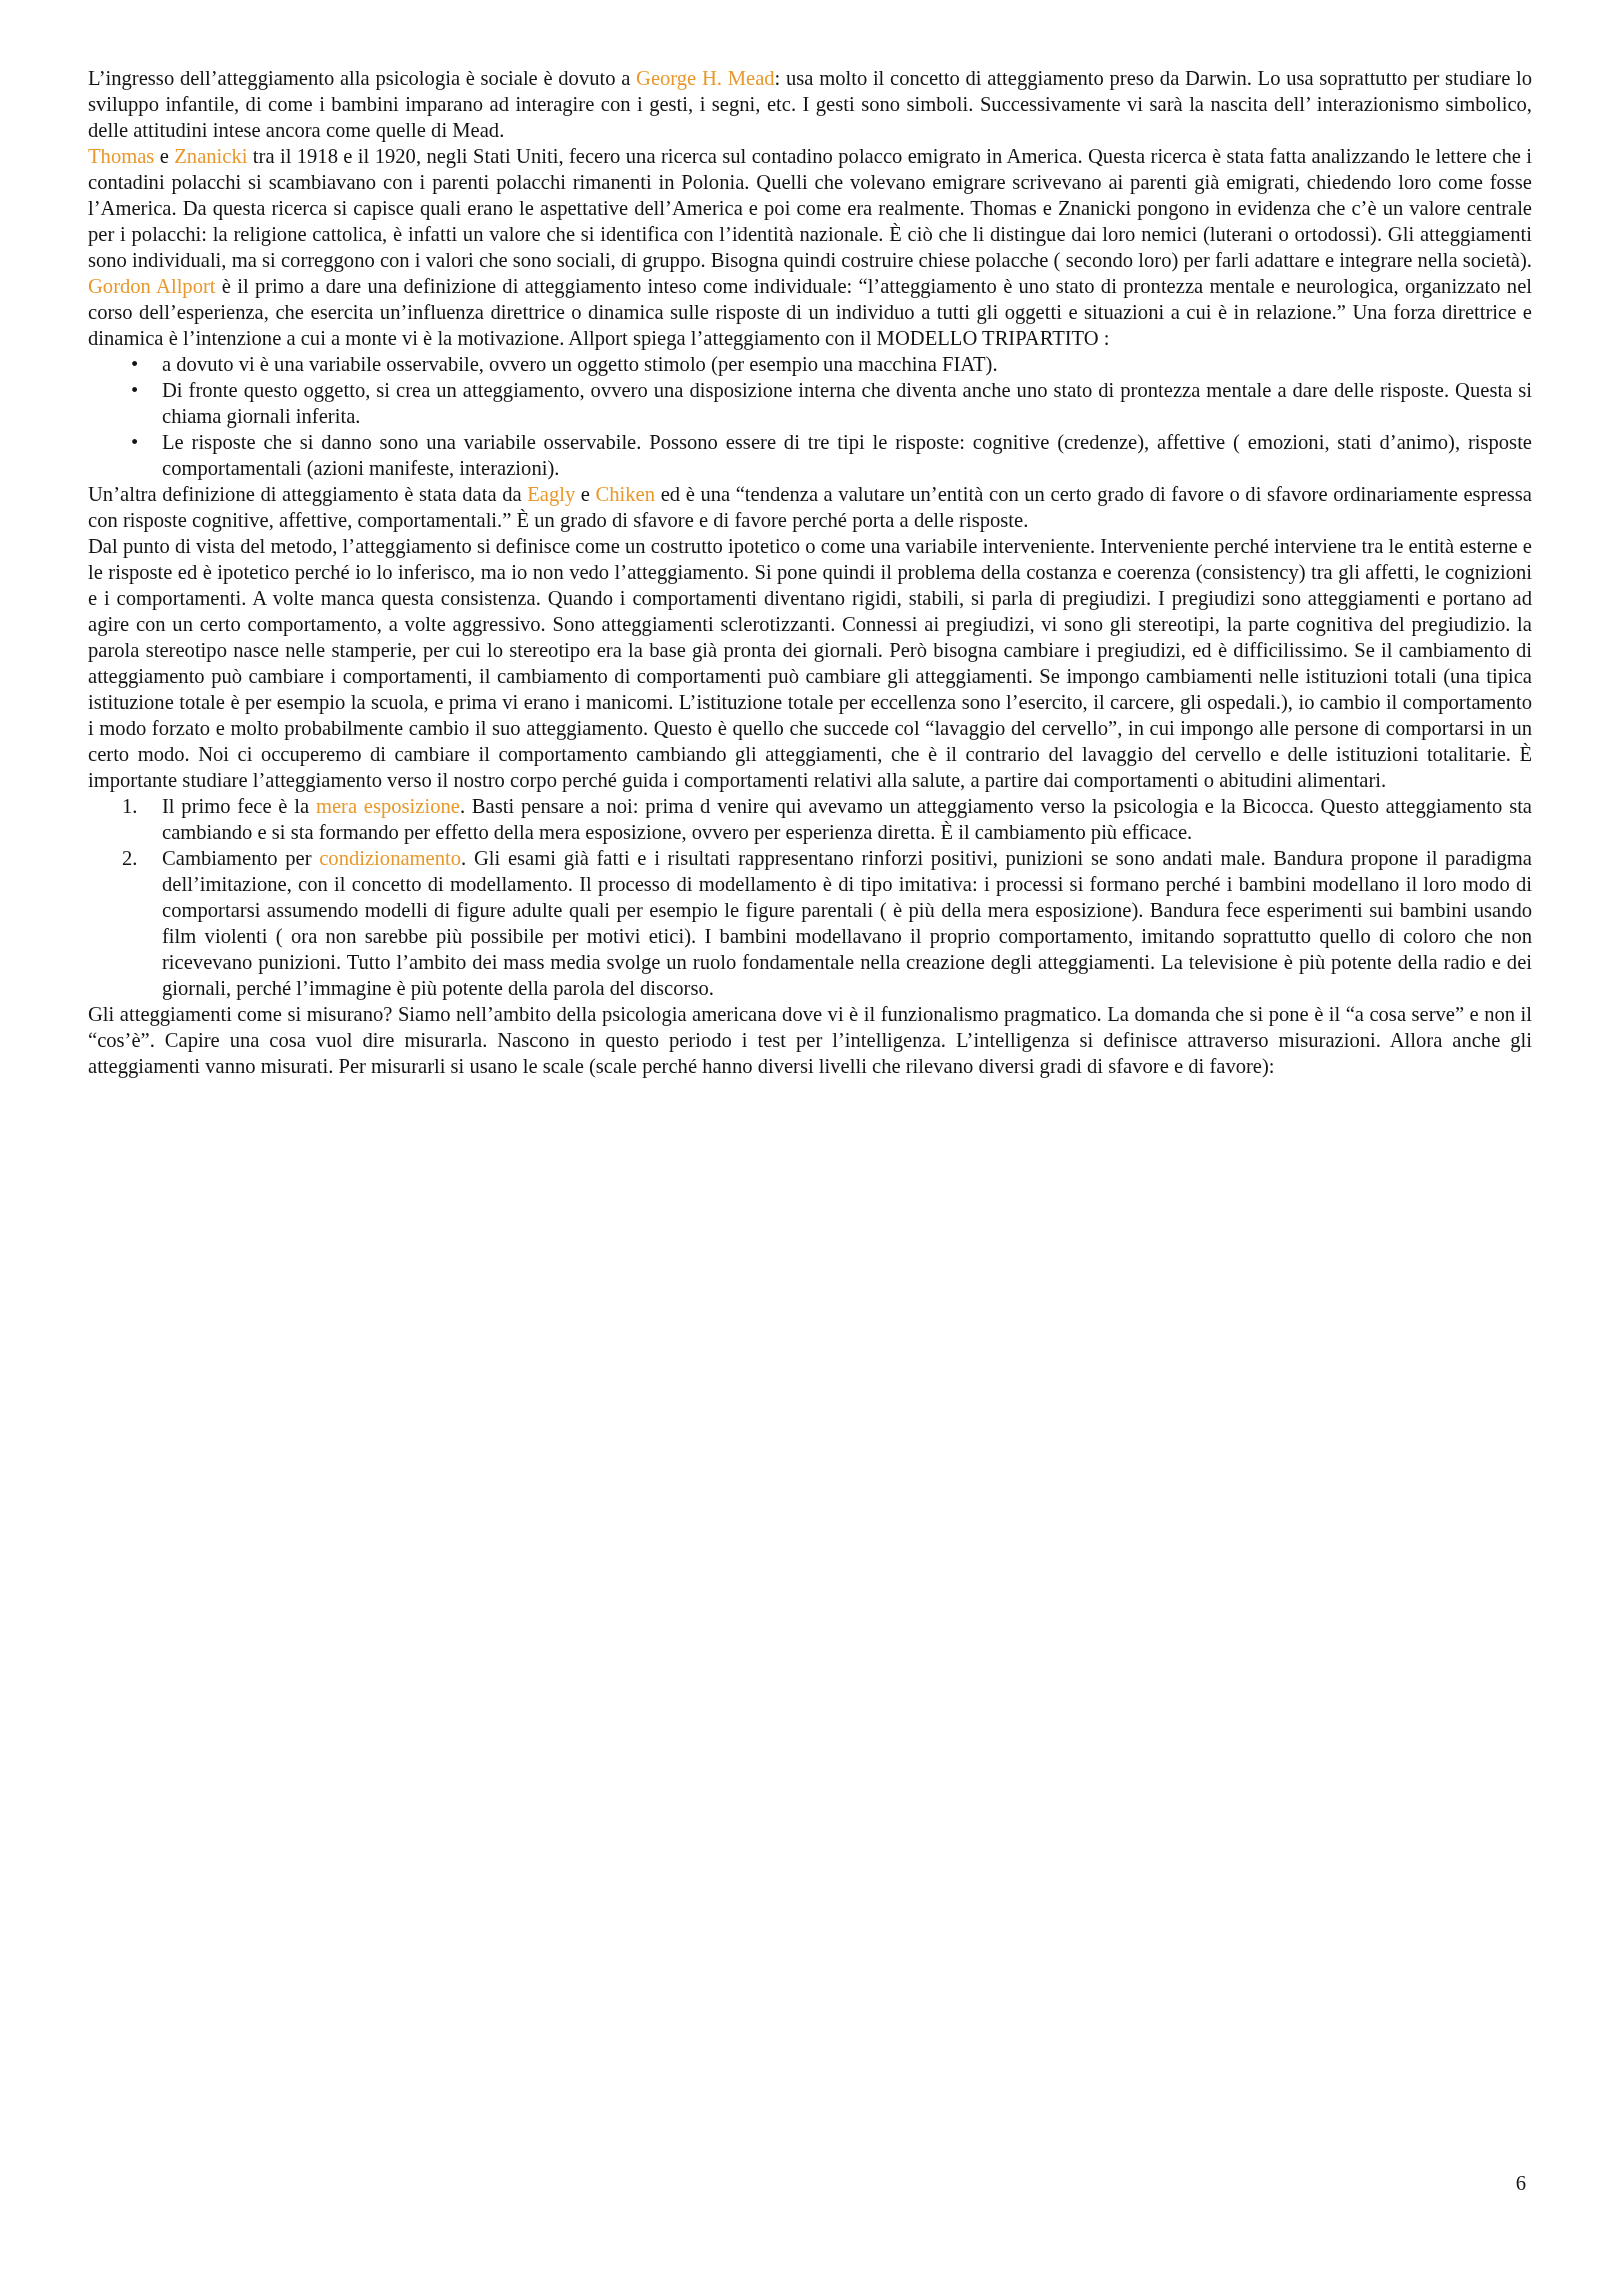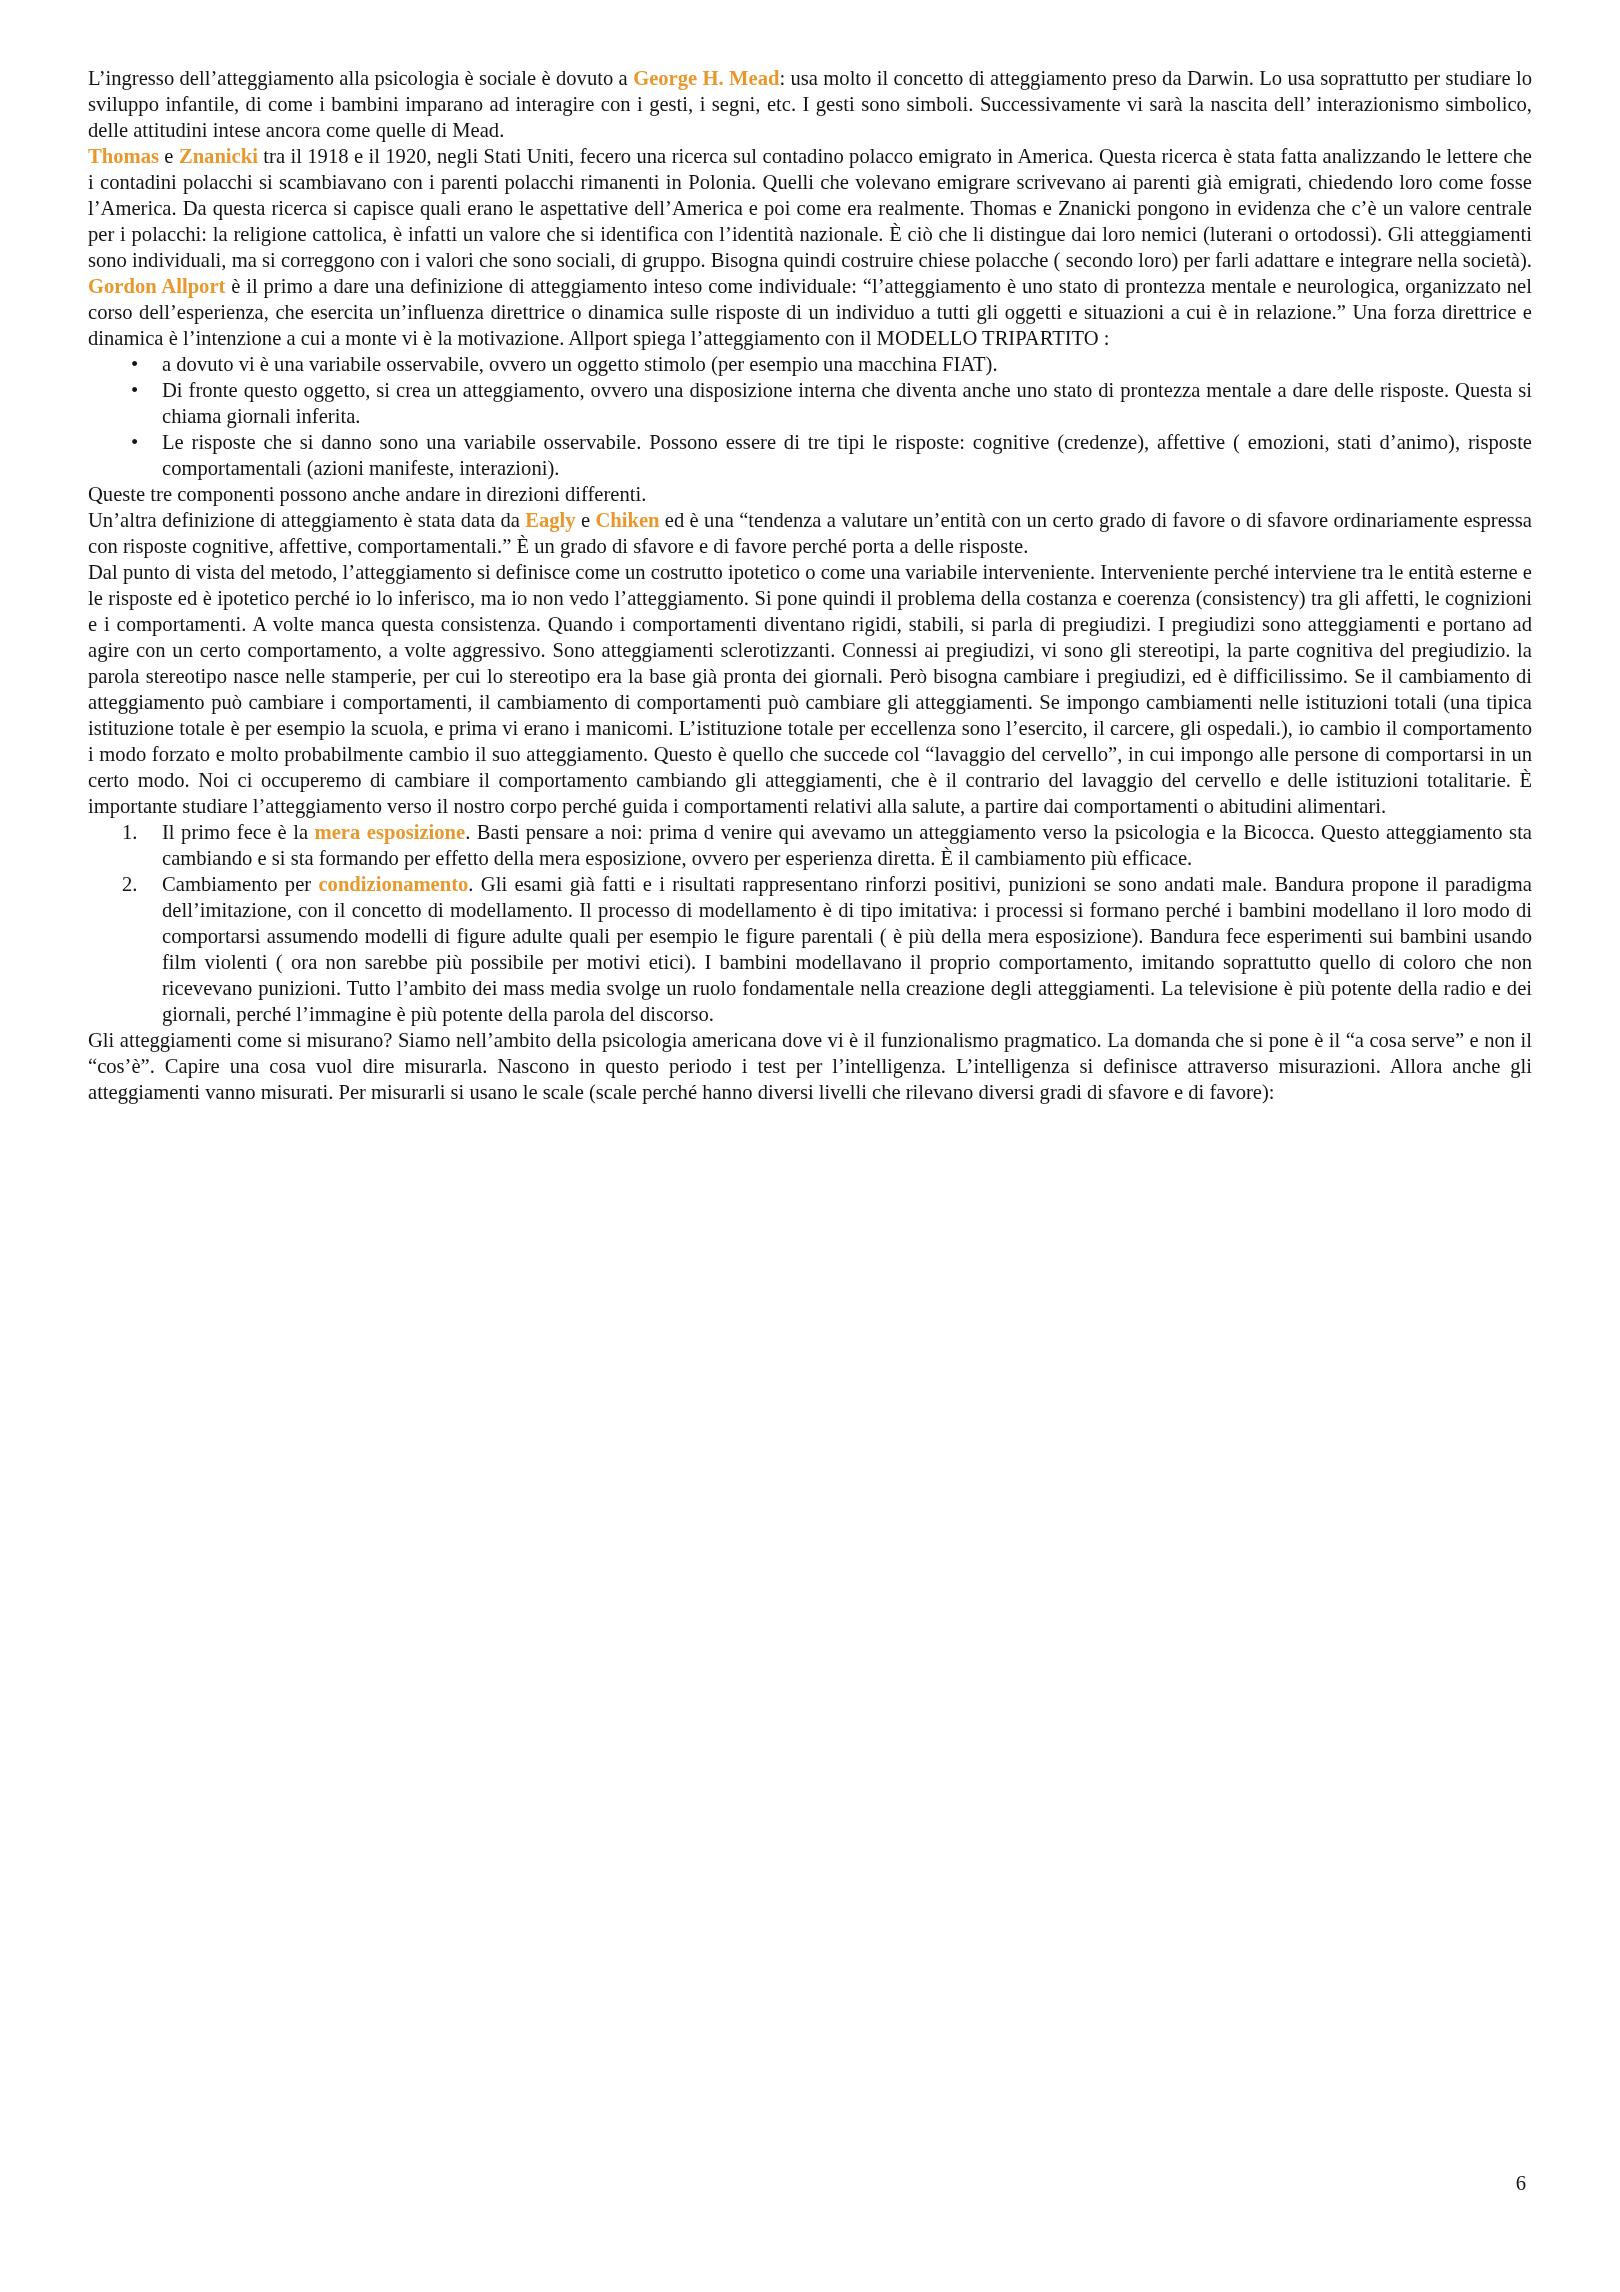--- a/index.html
+++ b/index.html
@@ -38,21 +38,21 @@
   .num-marker {
     flex: none;
     width: 74px;
     padding-left: 34px;
   }
   .item-text {
     flex: 1;
     text-align: justify;
   }
   .seg-b { font-weight: normal; }
-  .seg-ob { font-weight: bold; color: var(--accent); }
+  .seg-ob { font-weight: normal; color: var(--accent); }
   .seg-u { }
   .page-number {
     position: absolute;
     right: 94px;
     bottom: 98px;
     font-size: 20.6px;
     color: var(--ink);
   }
 </style>
 </head>
@@ -67,21 +67,20 @@
         <span class="item-text"><span>a dovuto vi è una </span><span class="seg-b">variabile osservabile</span><span>, ovvero un oggetto stimolo (per esempio una macchina FIAT).</span></span>
       </div>
       <div class="list-item">
         <span class="bullet-marker">•</span>
         <span class="item-text"><span>Di fronte  questo oggetto, si crea un atteggiamento, ovvero una disposizione interna che diventa anche uno stato di prontezza mentale a dare delle risposte. Questa si chiama </span><span class="seg-b">giornali inferita</span><span>.</span></span>
       </div>
       <div class="list-item">
         <span class="bullet-marker">•</span>
         <span class="item-text"><span>Le risposte che si danno sono una </span><span class="seg-b">variabile osservabile</span><span>. Possono essere di tre tipi le risposte: cognitive (credenze), affettive ( emozioni, stati d’animo), risposte comportamentali (azioni manifeste, interazioni).</span></span>
       </div>
-      <p class="para"><span>Queste tre componenti possono anche andare in direzioni differenti.</span></p>
       <p class="para"><span>Un’altra definizione di atteggiamento è stata data da </span><span class="seg-ob">Eagly</span><span> e </span><span class="seg-ob">Chiken</span><span> ed è una “tendenza a valutare un’entità con un certo grado di favore o di sfavore ordinariamente espressa con risposte cognitive, affettive, comportamentali.” È un grado di sfavore e di favore perché porta a delle risposte.</span></p>
       <p class="para"><span>Dal punto di vista del metodo, l’atteggiamento si definisce come un costrutto ipotetico o come una variabile interveniente. Interveniente perché interviene tra le entità esterne e le risposte ed è ipotetico perché io lo inferisco, ma io non vedo l’atteggiamento. Si pone quindi il problema della costanza e coerenza (</span><span class="seg-b">consistency</span><span>) tra gli affetti, le cognizioni e i comportamenti. A volte manca questa consistenza. Quando i comportamenti diventano rigidi, stabili, si parla di </span><span class="seg-b">pregiudizi</span><span>. I pregiudizi sono atteggiamenti e portano ad agire con un certo comportamento, a volte aggressivo. Sono atteggiamenti sclerotizzanti. Connessi ai pregiudizi, vi sono gli </span><span class="seg-b">stereotipi</span><span>, la parte cognitiva del pregiudizio. la parola stereotipo nasce nelle stamperie, per cui lo stereotipo era la base già pronta dei giornali. Però bisogna cambiare i pregiudizi, ed è difficilissimo. Se il cambiamento di atteggiamento può cambiare i comportamenti, il cambiamento di comportamenti può cambiare gli atteggiamenti. Se impongo cambiamenti nelle istituzioni totali (una tipica istituzione totale è per esempio la scuola, e prima vi erano i manicomi. L’istituzione totale per eccellenza sono l’esercito, il carcere, gli ospedali.), io cambio il comportamento i modo forzato e molto probabilmente cambio il suo atteggiamento. Questo è quello che succede col “lavaggio del cervello”, in cui impongo alle persone di comportarsi in un certo modo. Noi ci occuperemo di cambiare il comportamento cambiando gli atteggiamenti, che è il contrario del lavaggio del cervello e delle istituzioni totalitarie. È importante studiare l’atteggiamento verso il nostro corpo perché guida i comportamenti relativi alla salute, a partire dai comportamenti o abitudini alimentari.</span></p>
       <div class="list-item">
         <span class="num-marker">1.</span>
         <span class="item-text"><span>Il primo fece è la </span><span class="seg-ob">mera esposizione</span><span>. Basti pensare a noi: prima d venire qui avevamo un atteggiamento verso la psicologia e la Bicocca. Questo atteggiamento sta cambiando e si sta formando per effetto della mera esposizione, ovvero per esperienza diretta. È il cambiamento più efficace.</span></span>
       </div>
       <div class="list-item">
         <span class="num-marker">2.</span>
         <span class="item-text"><span>Cambiamento per </span><span class="seg-ob">condizionamento</span><span>. Gli esami già fatti e i risultati rappresentano rinforzi positivi, punizioni se sono andati male. Bandura propone il paradigma dell’imitazione, con il concetto di modellamento. Il processo di modellamento è di tipo imitativa: i processi si formano perché i bambini modellano il loro modo di comportarsi assumendo modelli di figure adulte quali per esempio le figure parentali ( è più della mera esposizione). Bandura fece esperimenti sui bambini usando film violenti ( ora non sarebbe più possibile per motivi etici). I bambini modellavano il proprio comportamento, imitando soprattutto quello di coloro che non ricevevano punizioni. Tutto l’ambito dei mass media svolge un ruolo fondamentale nella creazione degli atteggiamenti. La televisione è più potente della radio e dei giornali, perché l’immagine è più potente della parola del discorso.</span></span>
       </div>

